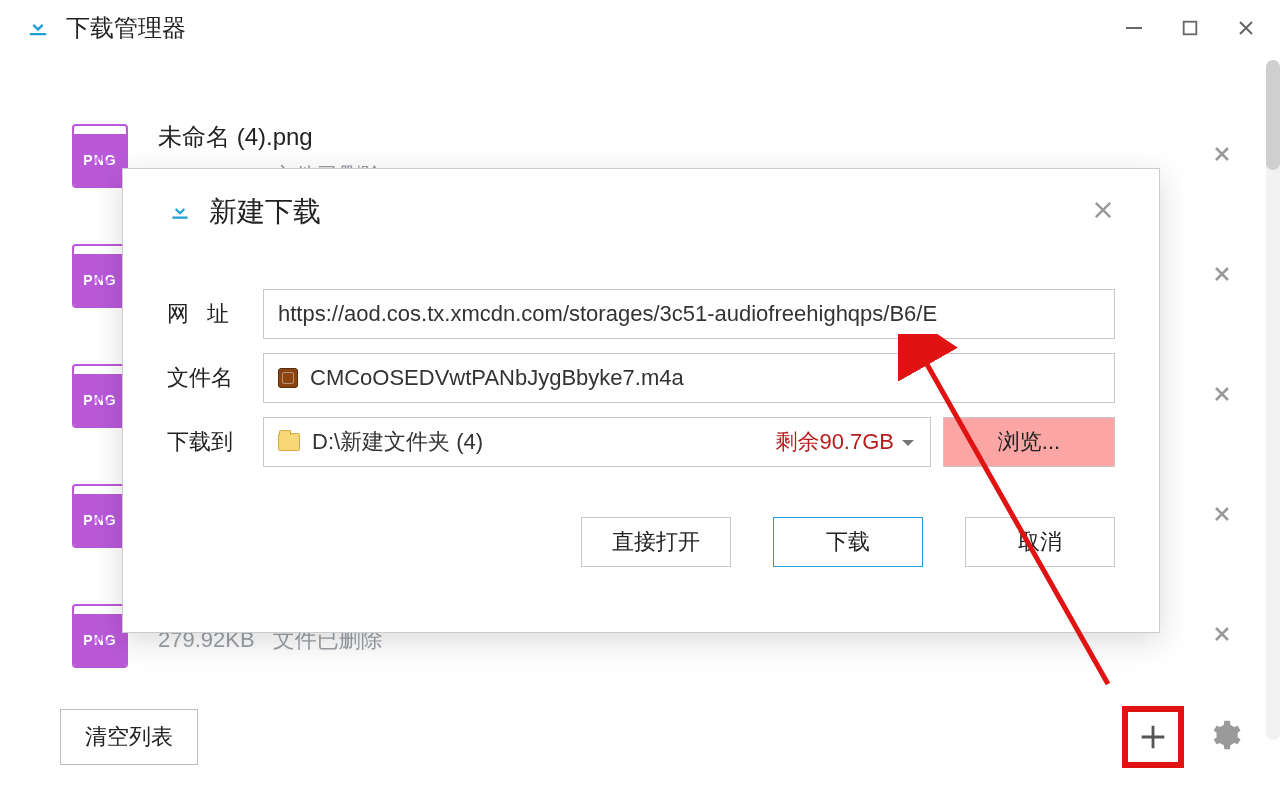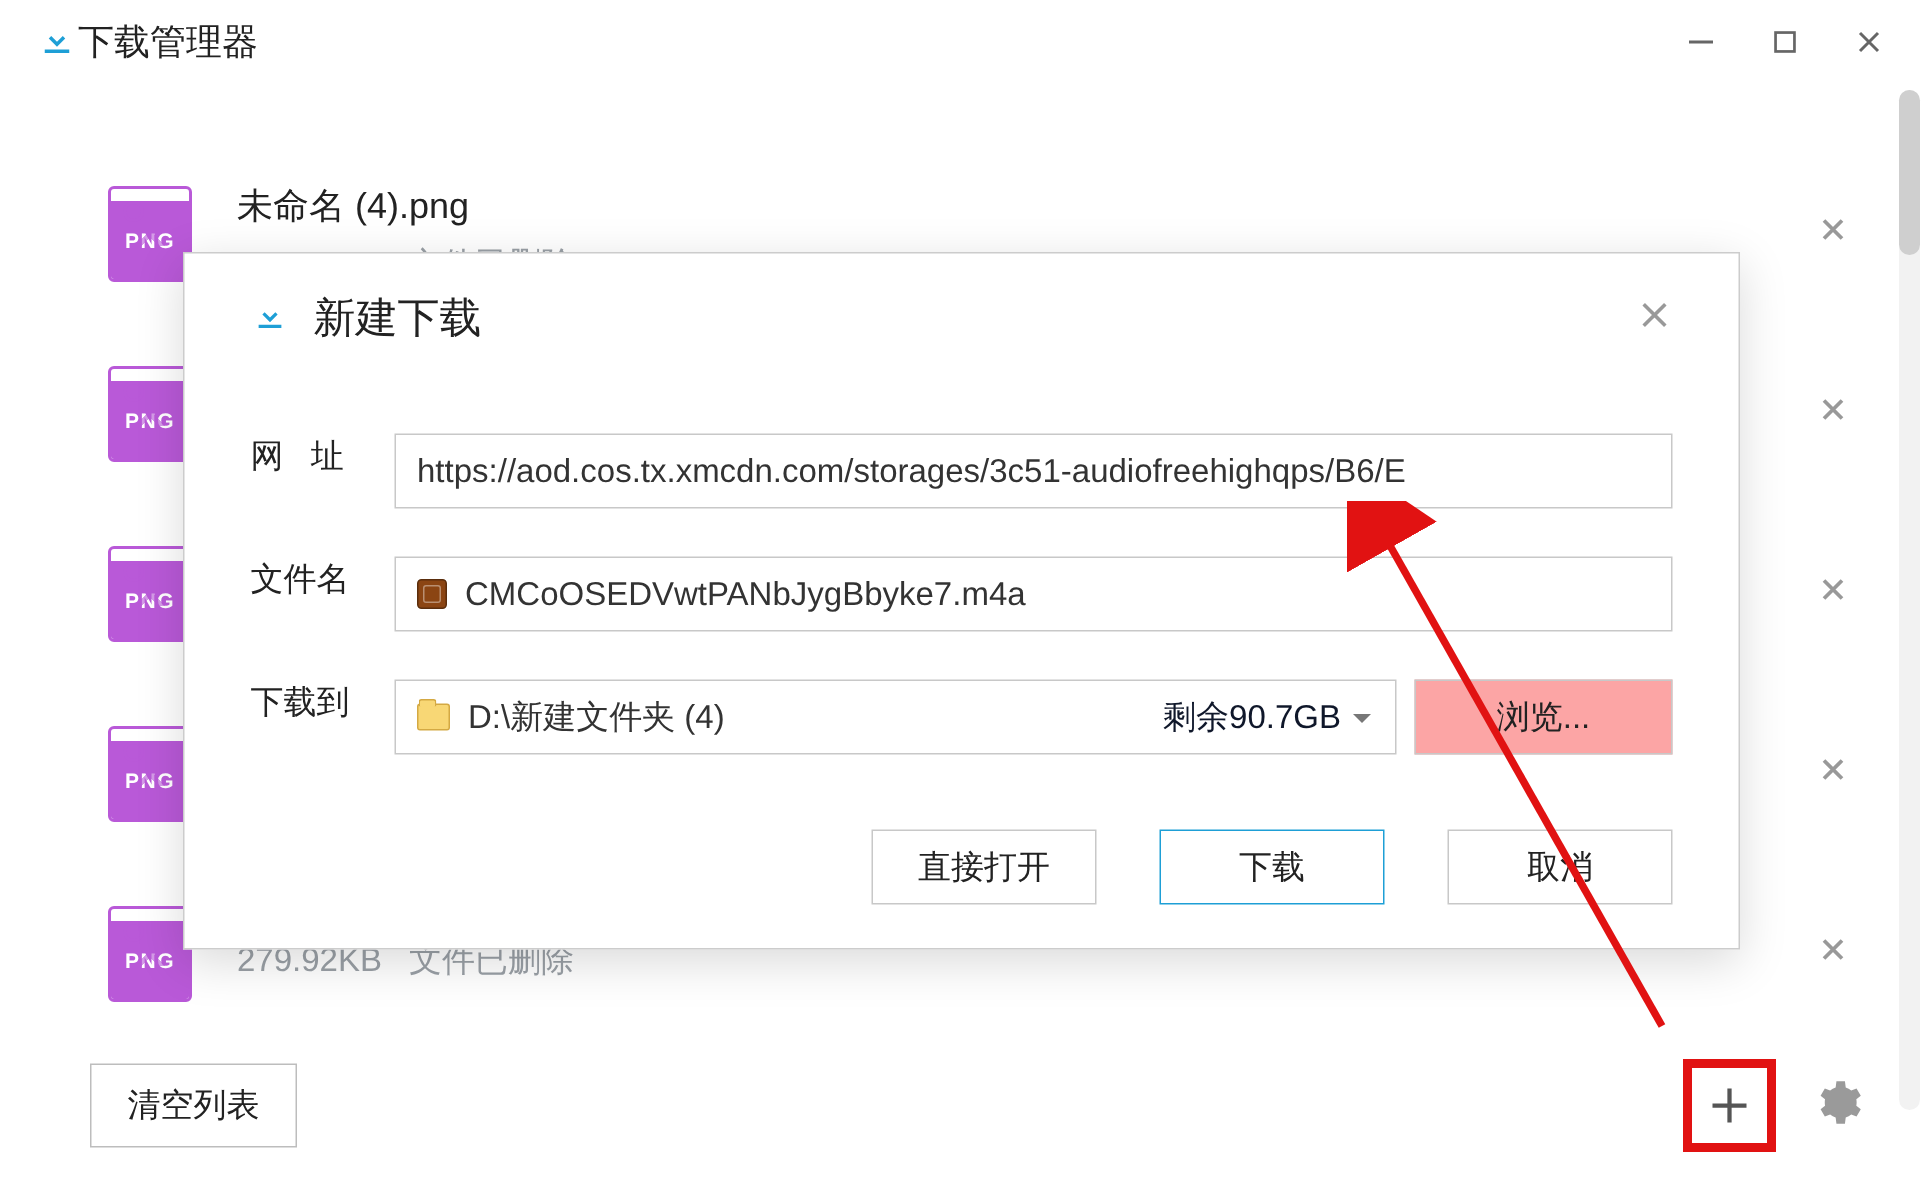--- a/index.html
+++ b/index.html
@@ -11,21 +11,21 @@
     position: relative;
     overflow: hidden;
   }
   .window-header {
     display: flex;
     align-items: center;
     justify-content: space-between;
     padding: 12px 20px 12px 24px;
     height: 56px;
   }
-  .hdr-left { display: flex; align-items: center; }
+  .hdr-left { display: flex; align-items: center; gap: 14px; }
   .hdr-title { font-size: 24px; color: #222; font-weight: 400; }
   .win-controls { display: flex; gap: 36px; align-items: center; padding-right: 6px; }
   .win-ctl { width: 20px; height: 20px; display:flex; align-items:center; justify-content:center; color:#555; cursor:pointer; }
   .dl-list { padding: 40px 60px 10px 72px; }
   .dl-item { display:flex; align-items:center; gap:30px; height:120px; position:relative; }
   .png-icon {
     width: 56px; height: 64px;
     border: 2px solid #b959d8;
     border-radius: 4px;
     position: relative;
@@ -57,40 +57,40 @@
     position:absolute; left:122px; top:168px; width:1038px; height:465px;
     background:#fff; border:1px solid #ccc; box-shadow:0 8px 30px rgba(0,0,0,0.15);
     z-index:10;
     padding: 24px 44px;
   }
   .dlg-hdr { display:flex; align-items:center; justify-content:space-between; }
   .dlg-hdr-left { display:flex; align-items:center; gap:16px; }
   .dlg-title { font-size:28px; color:#222; font-weight:500; }
   .dlg-close { color:#888; cursor:pointer; }
   .form { margin-top:58px; }
-  .form-row { display:flex; align-items:flex-start; margin-bottom:32px; }
+  .form-row { display:flex; align-items:center; margin-bottom:14px; }
   .form-label { width:96px; font-size:22px; color:#222; letter-spacing:6px; }
   .form-label.tight { letter-spacing:0; }
   .txt-input {
     flex:1; height:50px; border:1px solid #c8c8c8;
     font-size:22px; color:#333; padding:0 14px;
     display:flex; align-items:center; background:#fff;
     overflow:hidden; white-space:nowrap;
   }
   .file-ico { width:20px; height:20px; background:#8b4513; border-radius:3px; margin-right:12px; border:1px solid #5a2d0c; display:inline-block; position:relative;}
   .file-ico::after{content:'';position:absolute;inset:3px;border:1px solid rgba(255,255,255,0.4);border-radius:2px;}
   .path-row { display:flex; align-items:center; gap:12px; }
   .path-box {
     flex:1; height:50px; border:1px solid #c8c8c8;
     display:flex; align-items:center; padding:0 14px; font-size:22px; color:#333;
     justify-content:space-between;
   }
   .folder-ico { width:22px; height:18px; background:#f8d775; border:1px solid #d4a943; border-radius:2px; margin-right:12px; display:inline-block; position:relative;}
   .folder-ico::before{content:'';position:absolute;top:-4px;left:0;width:10px;height:4px;background:#f8d775;border:1px solid #d4a943;border-bottom:none;border-radius:2px 2px 0 0;}
-  .freespace { color:#0f172a; font-size:22px; display:flex; align-items:center; gap:6px;}
+  .freespace { color:#b91c1c; font-size:22px; display:flex; align-items:center; gap:6px;}
   .browse-btn {
     width:172px; height:50px; border:1px solid #c8c8c8; background:#fca5a5;
     font-size:22px; color:#222; display:flex; align-items:center; justify-content:center; cursor:pointer;
   }
   .btn-row { display:flex; gap:42px; justify-content:flex-end; margin-top:50px; padding-right:0;}
   .btn {
     width:150px; height:50px; border:1px solid #c8c8c8; background:#fff;
     font-size:22px; color:#222; display:flex; align-items:center; justify-content:center; cursor:pointer;
   }
   .btn.primary { border:1.5px solid #1e9fd6; color:#222; }

